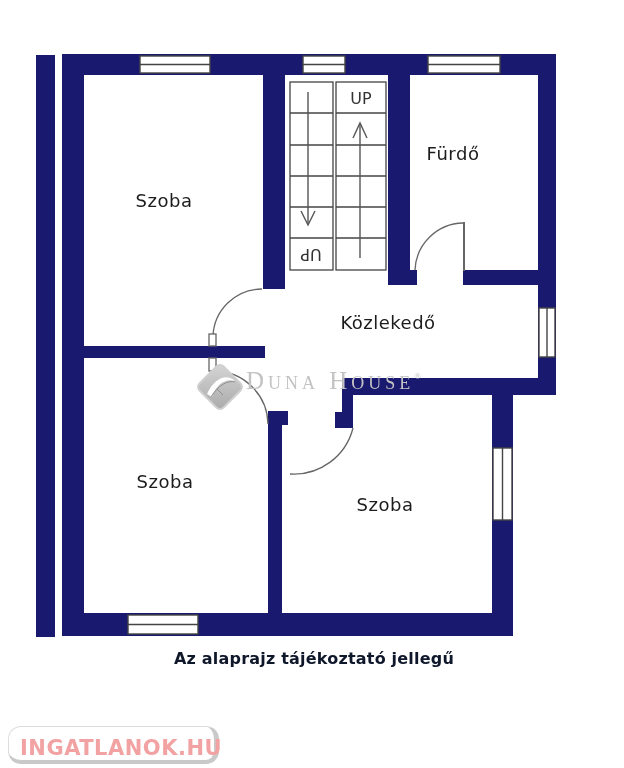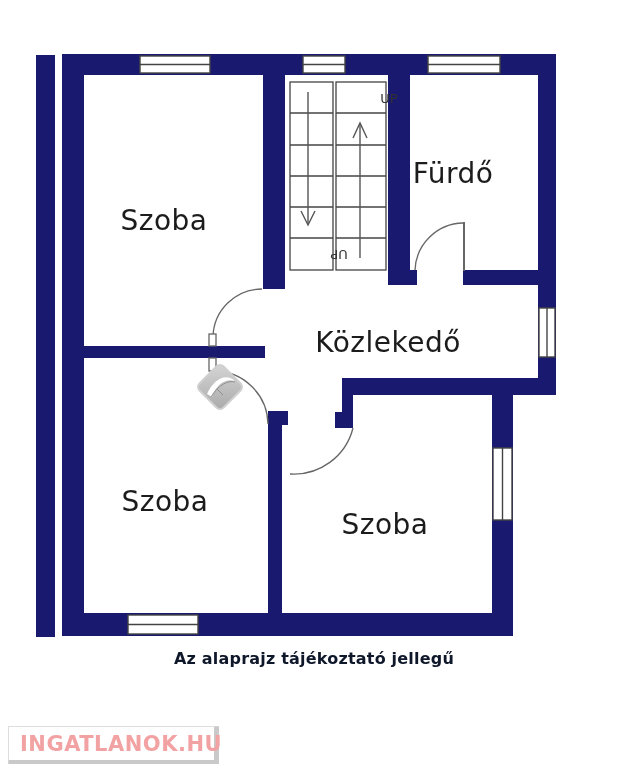--- a/index.html
+++ b/index.html
@@ -7,49 +7,48 @@
     --watermark:#c3c3c3; --logo_pink:#f2a2a2;
   }
   html,body{margin:0;padding:0;background:#ffffff;}
   #canvas{
     position:relative;width:624px;height:768px;background:#ffffff;
     font-family:"DejaVu Sans","Liberation Sans",sans-serif;overflow:hidden;
   }
   #plan-svg{position:absolute;left:0;top:0;z-index:1;}
   .lbl{
     position:absolute;z-index:2;transform:translate(-50%,-50%);
-    color:#1c1c1c;font-size:28px;white-space:nowrap;letter-spacing:0.5px;margin-top:20px;
+    color:#1c1c1c;font-size:18px;white-space:nowrap;letter-spacing:0.5px;
   }
   .stair-lbl{
     position:absolute;z-index:2;transform:translate(-50%,-50%);
-    color:#333;font-size:13px;font-weight:500;letter-spacing:0px;
+    color:#333;font-size:16px;font-weight:500;letter-spacing:0px;
     font-family:"DejaVu Sans","Liberation Sans",sans-serif;
-    margin-left:28px;
   }
   .stair-lbl.flipped{transform:translate(-50%,-50%) rotate(180deg);}
   #emelet{
     position:absolute;z-index:2;left:116px;top:674px;transform:translate(-50%,-50%);
     color:#111;font-size:27px;letter-spacing:0.5px;
   }
   #disclaimer{
     position:absolute;z-index:2;left:314px;top:658px;transform:translate(-50%,-50%);
     color:#0f172a;font-size:16px;font-weight:600;letter-spacing:0.2px;white-space:nowrap;
   }
   #watermark-text{
     position:absolute;z-index:3;left:246px;top:368px;
     font-family:"Liberation Serif","DejaVu Serif",serif;
     font-variant:small-caps;font-size:25px;letter-spacing:4px;
     color:var(--watermark,#c3c3c3);white-space:nowrap;line-height:1;
   }
   #watermark-text sup{font-size:9px;letter-spacing:0;vertical-align:10px;}
   #brand-badge{
     position:absolute;z-index:3;left:8px;top:726px;width:200px;height:33px;
     background:#fff;border:1px solid #ddd;border-right:5px solid #c9c9c9;
-    border-bottom:4px solid #c9c9c9;border-radius:1px;
-    display:flex;align-items:center;padding-left:5px;
+    border-bottom:4px solid #c9c9c9;border-radius:13px;
+    display:flex;align-items:flex-end;padding-left:5px;
   }
   #brand-badge .brand-text{
     color:var(--logo_pink,#f2a2a2);font-weight:bold;font-size:21px;
     letter-spacing:0.5px;margin-left:6px;white-space:nowrap;
   }
 </style>
 </head>
 <body>
 
 <div id="canvas">
@@ -153,20 +152,21 @@
   <div class="lbl" style="left:453px;top:153px">Fürdő</div>
   <div class="lbl" style="left:388px;top:322px">Közlekedő</div>
   <div class="lbl" style="left:165px;top:481px">Szoba</div>
   <div class="lbl" style="left:385px;top:504px">Szoba</div>
 
   <div class="stair-lbl" style="left:361px;top:98px">UP</div>
   <div class="stair-lbl flipped" style="left:311px;top:254px">UP</div>
 
   <div id="disclaimer">Az alaprajz tájékoztató jellegű</div>
 
+  <div id="watermark-text"><span>Duna House</span><sup>®</sup></div>
 
   <div id="brand-badge">
     <svg width="28" height="28" viewBox="0 0 30 30">
       <rect x="0" y="0" width="30" height="30" rx="3" style="fill:var(--logo_pink,#f2a2a2)"></rect>
       <rect x="2" y="3" width="26" height="11" fill="#ffffff"></rect>
       <polygon points="15,3 26,14 4,14" style="fill:var(--logo_pink,#f2a2a2)"></polygon>
       <rect x="20" y="3" width="5" height="6" style="fill:var(--logo_pink,#f2a2a2)"></rect>
       <path d="M 11 28 L 11 21 Q 11 16 15 16 Q 19 16 19 21 L 19 28 Z" fill="#ffffff"></path>
     </svg>
     <span class="brand-text">INGATLANOK.HU</span>

